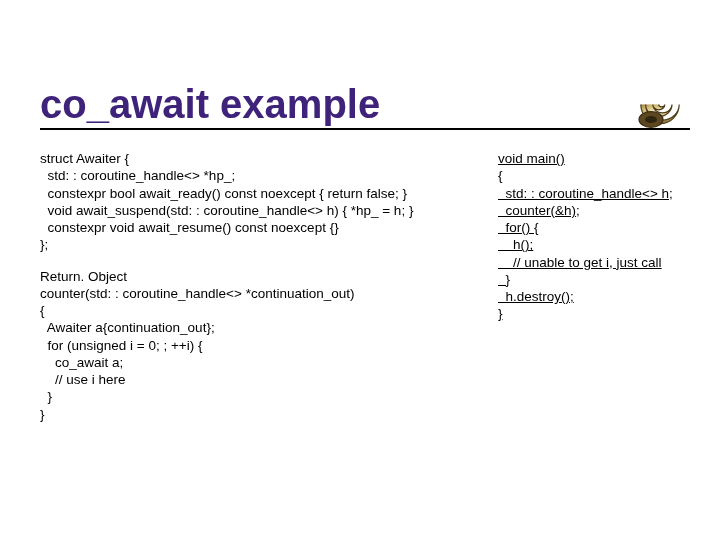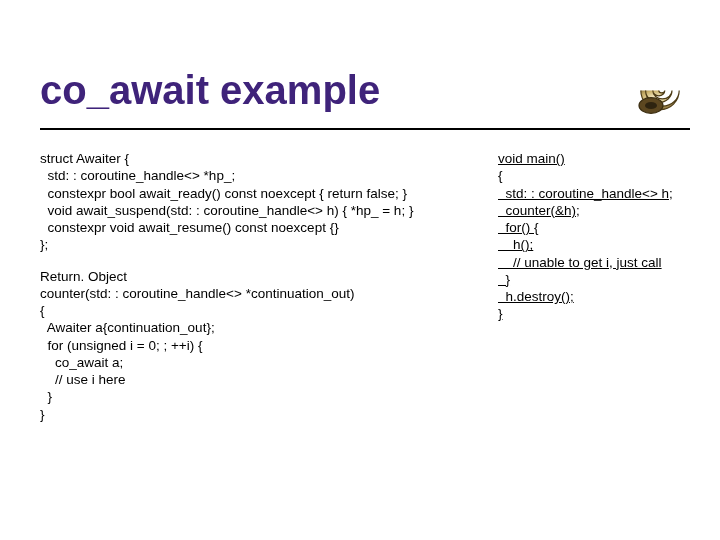--- a/index.html
+++ b/index.html
@@ -12,21 +12,21 @@
     overflow: hidden;
   }
   .slide {
     position: relative;
     width: 720px;
     height: 540px;
     box-sizing: border-box;
   }
   .title-row {
     position: absolute;
-    top: 50px;
+    top: 64px;
     left: 40px;
     right: 20px;
     height: 80px;
     display: flex;
     align-items: center;
     justify-content: space-between;
   }
   .title-underline {
     position: absolute;
     top: 128px;

